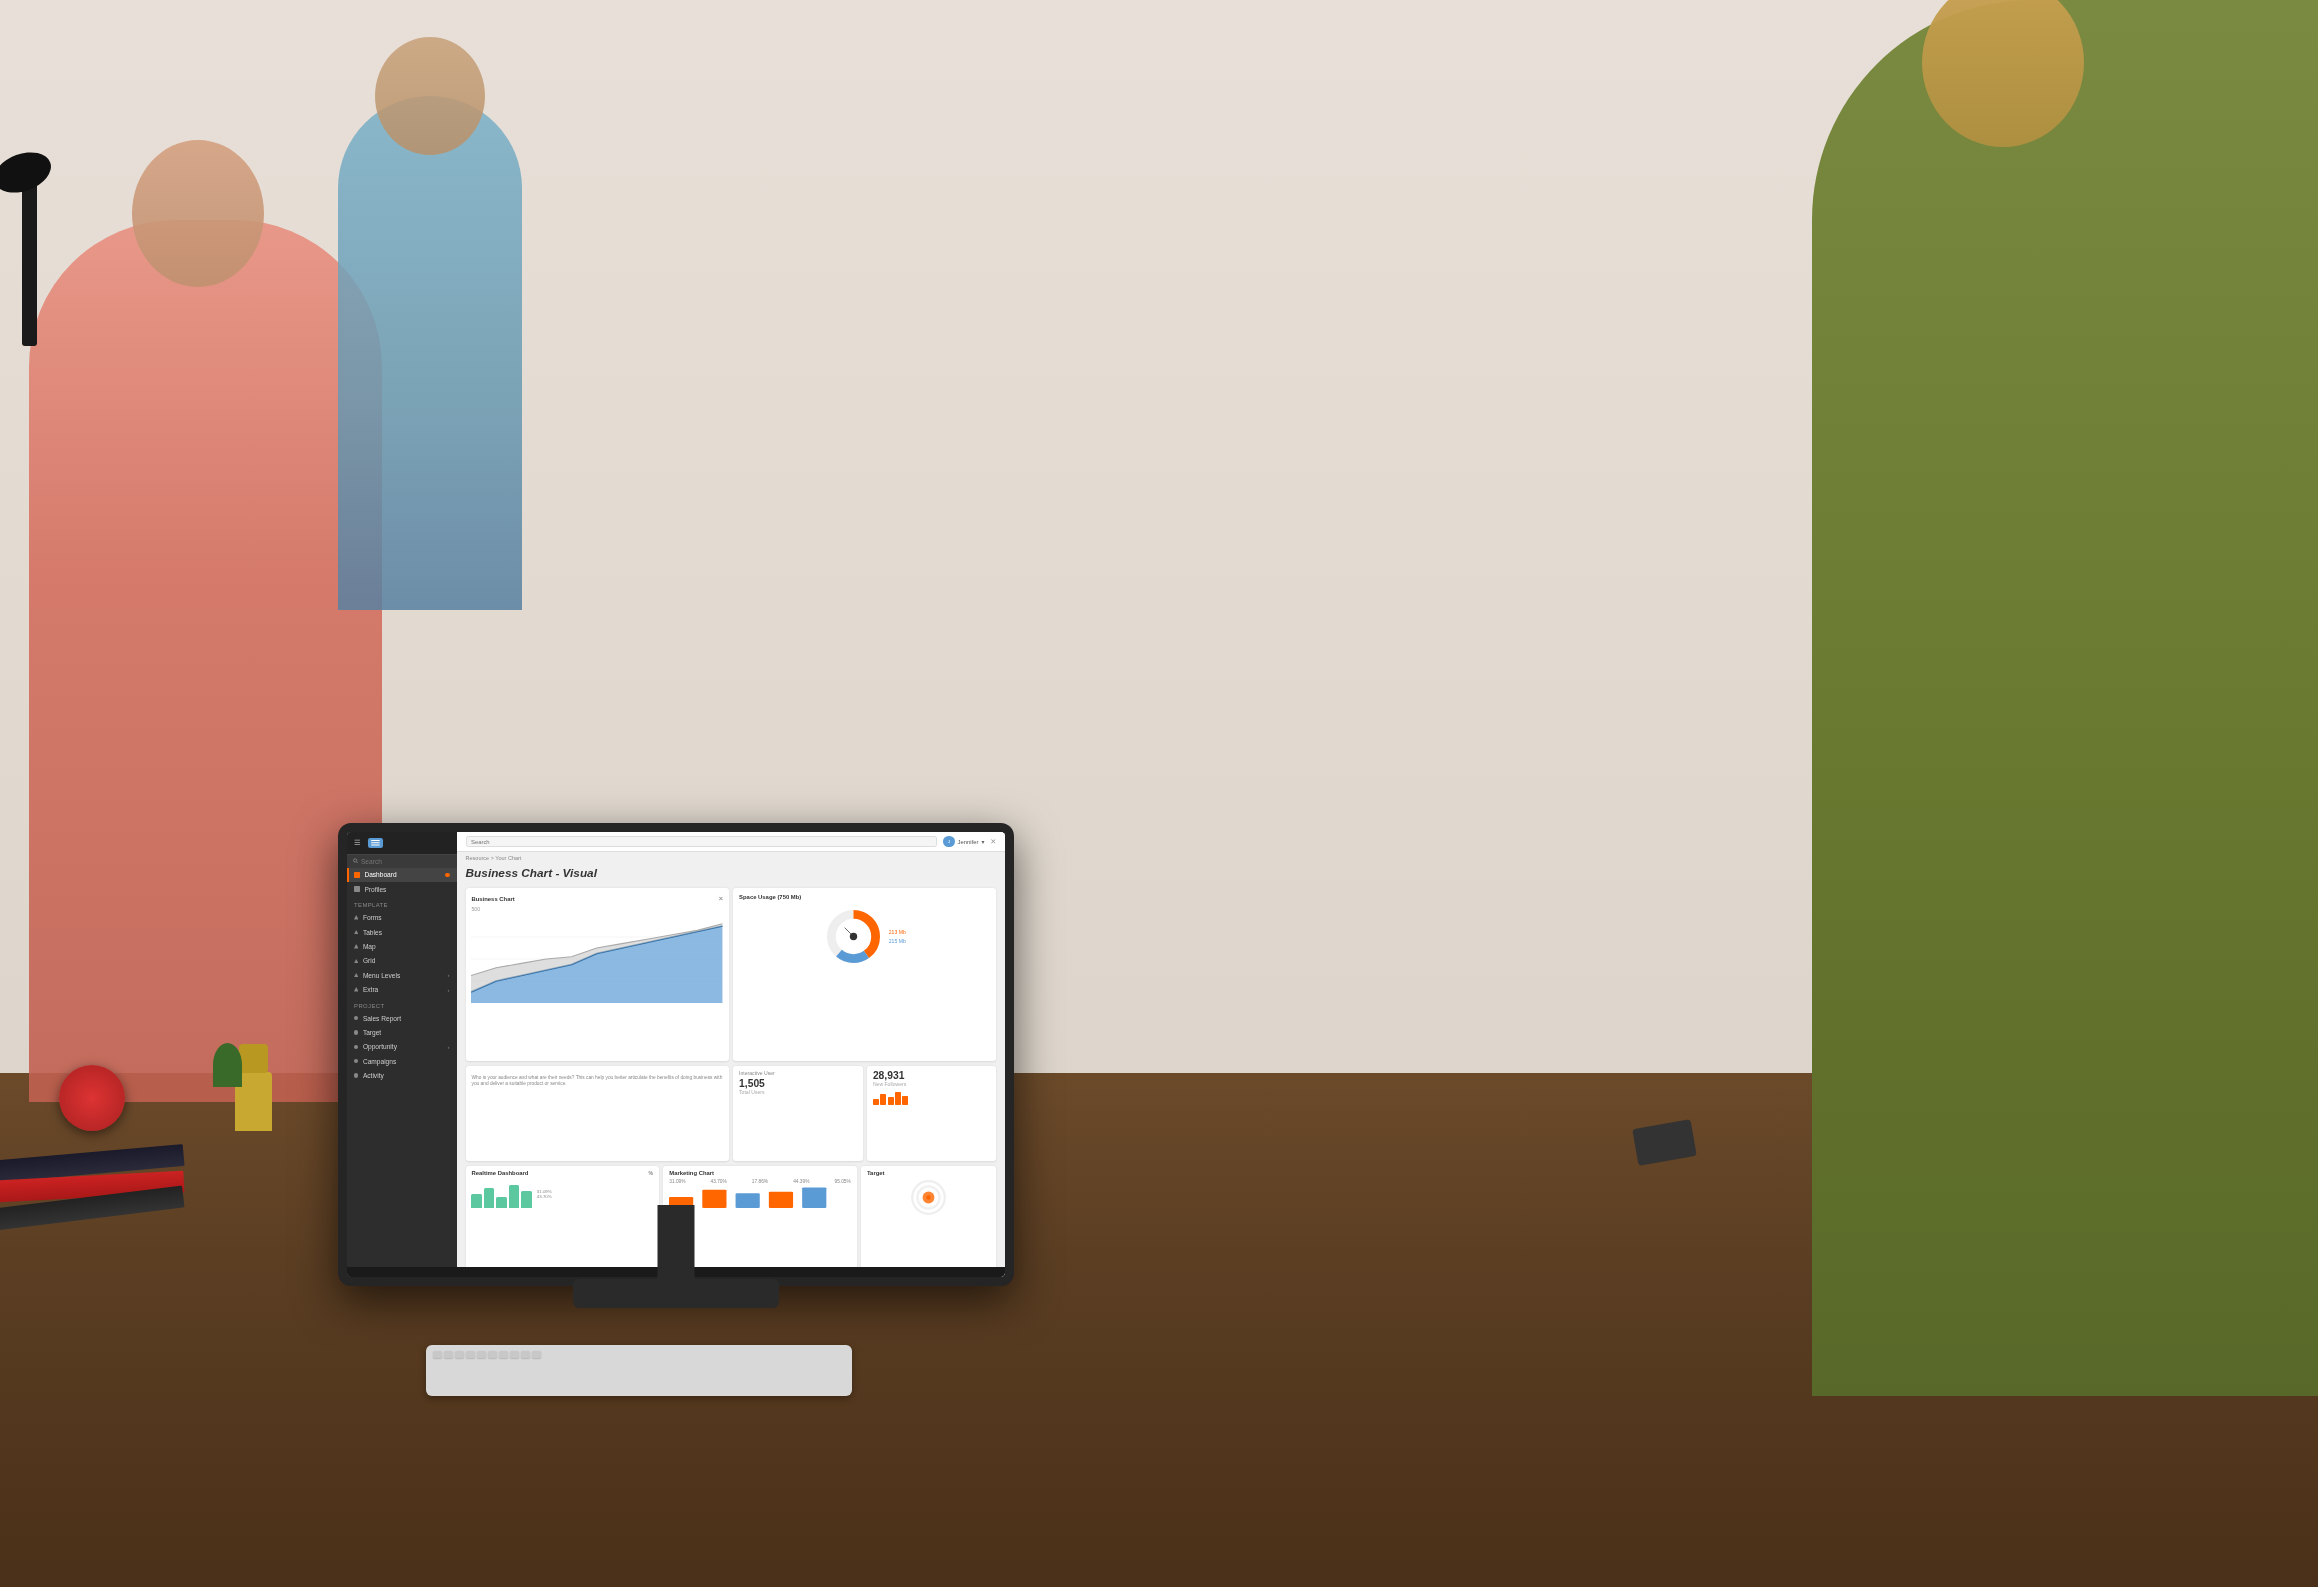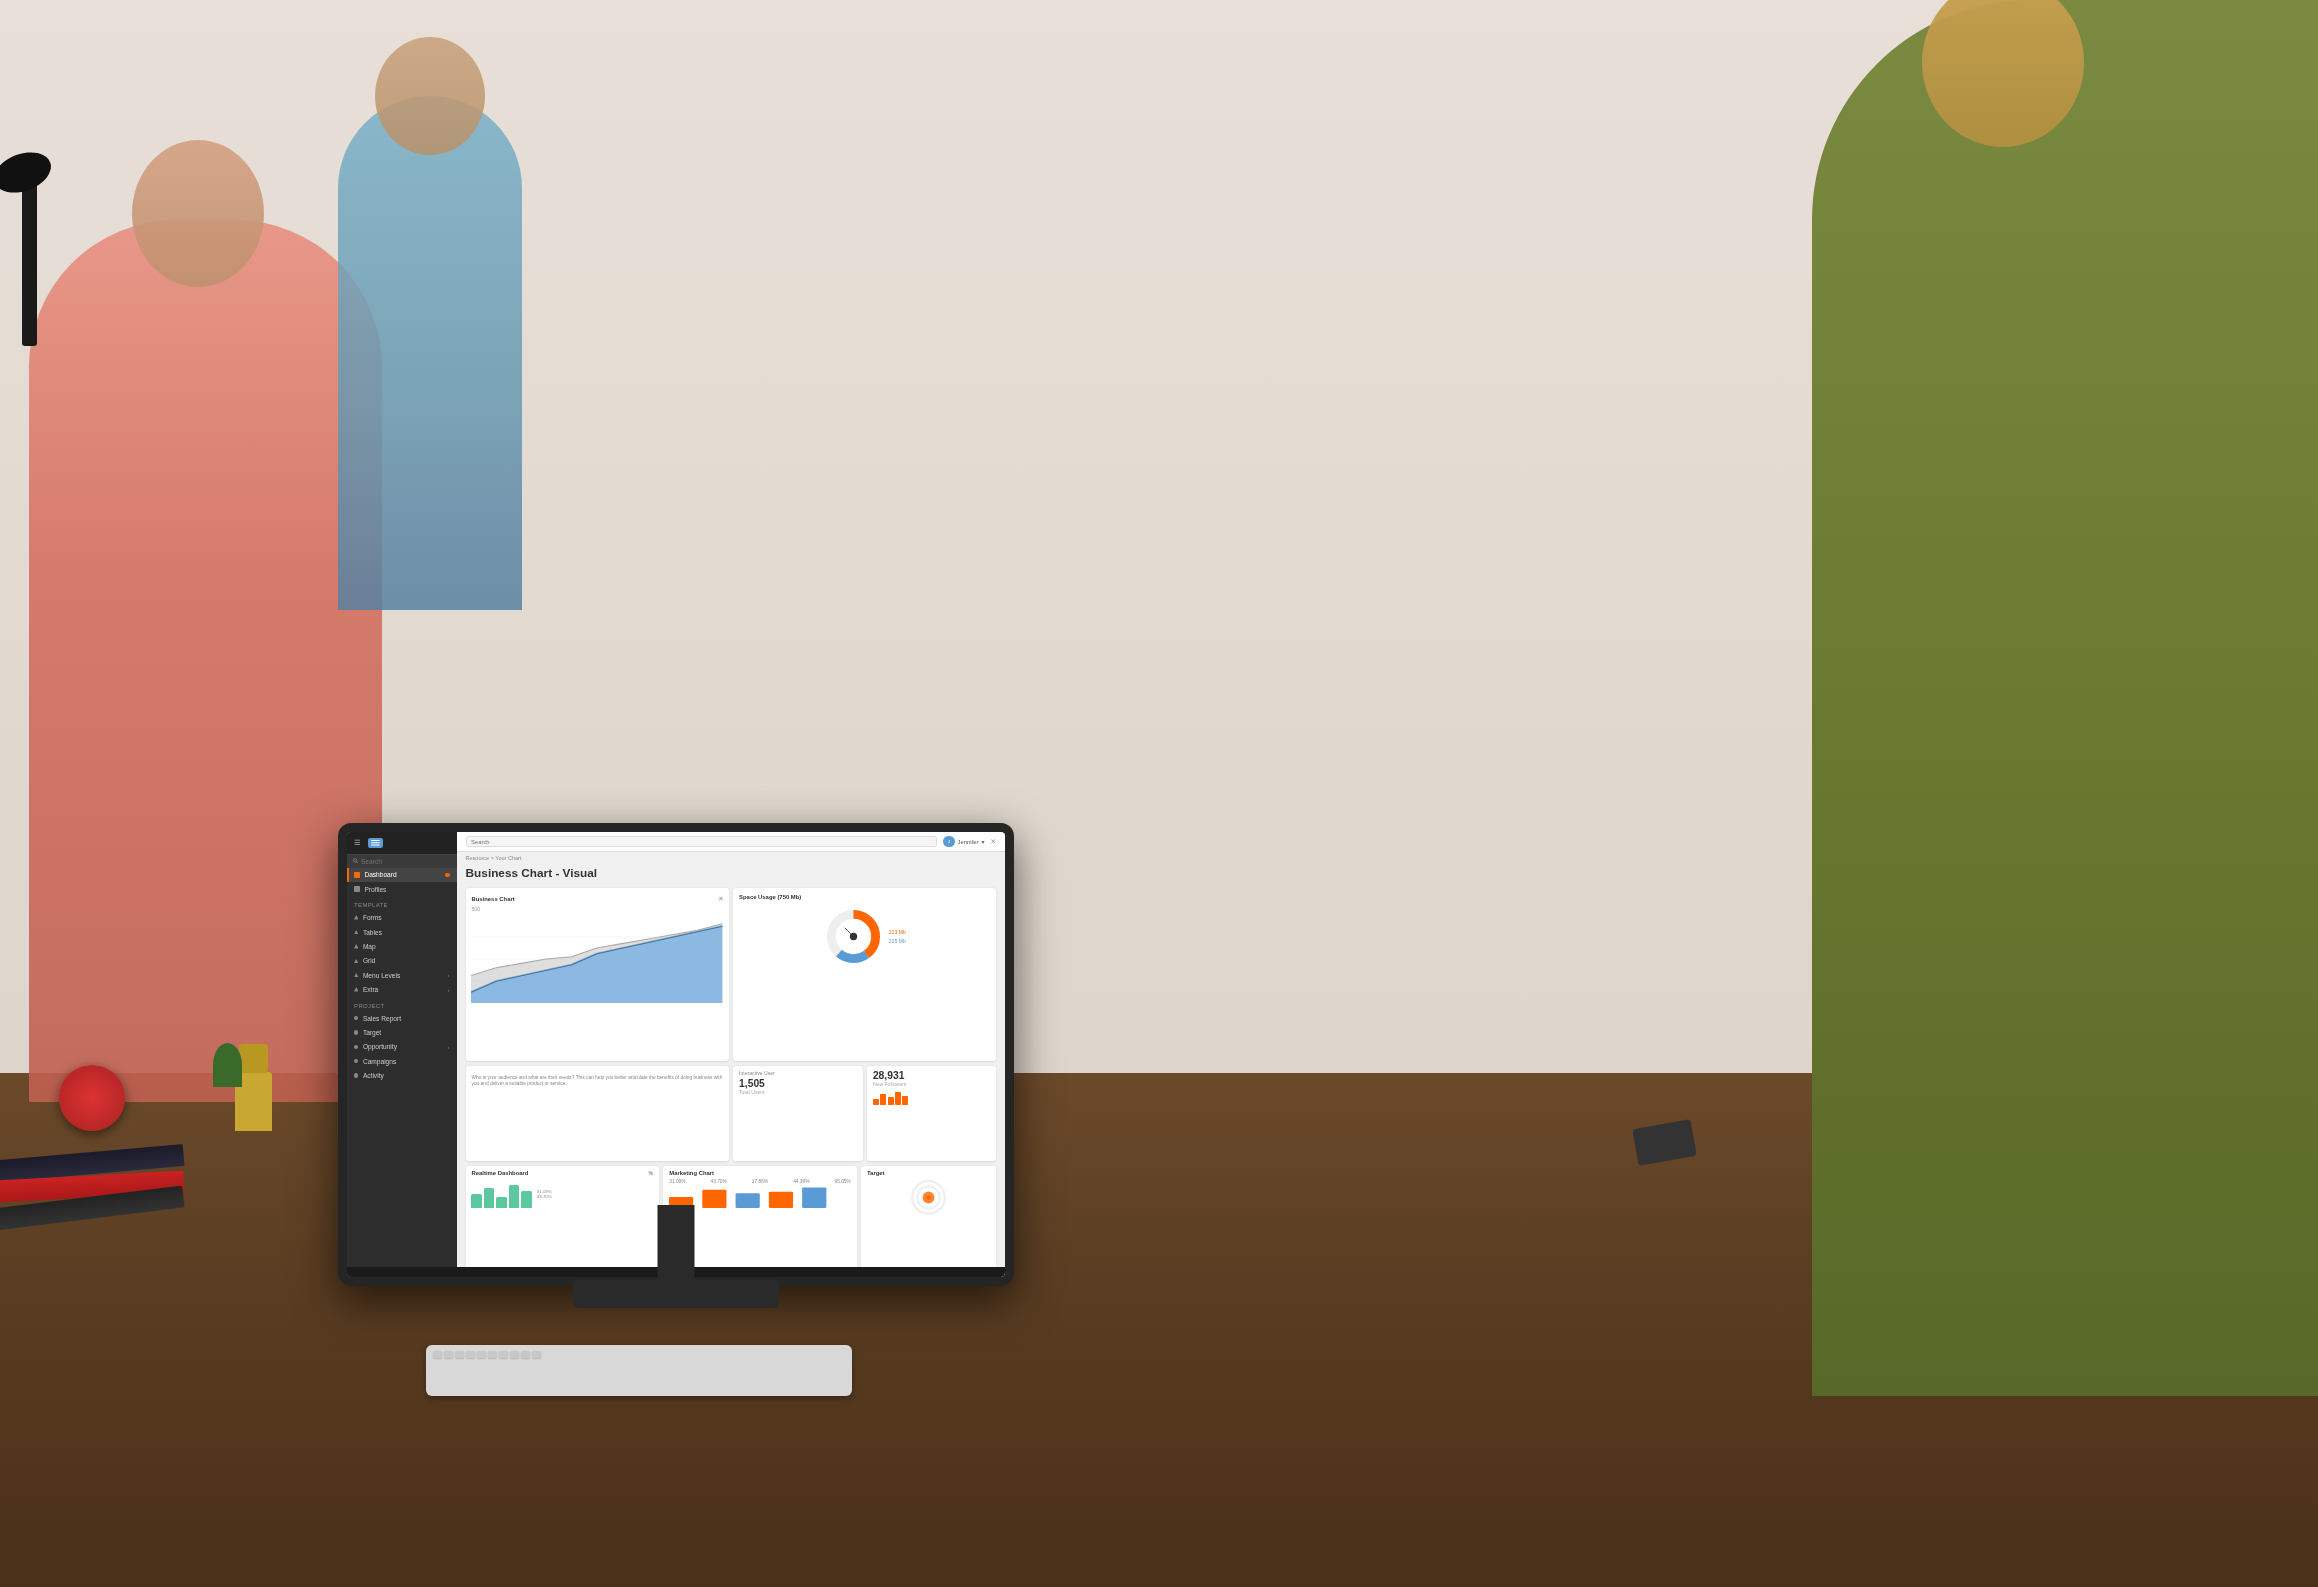--- a/index.html
+++ b/index.html
@@ -213,20 +213,21 @@
       color: #888;
       background: #f0f0f0;
     }
 
     
     .page-title {
       padding: 1.5px 8.8px 4.4px;
       font-size: 11.8px;
       font-weight: bold;
       color: #333;
+      font-style: italic;
     }
 
     
     .content-area {
       flex: 1;
       display: grid;
       grid-template-columns: 1fr 1fr;
       grid-template-rows: auto auto auto;
       gap: 4.4px;
       padding: 4.4px 8.8px;

